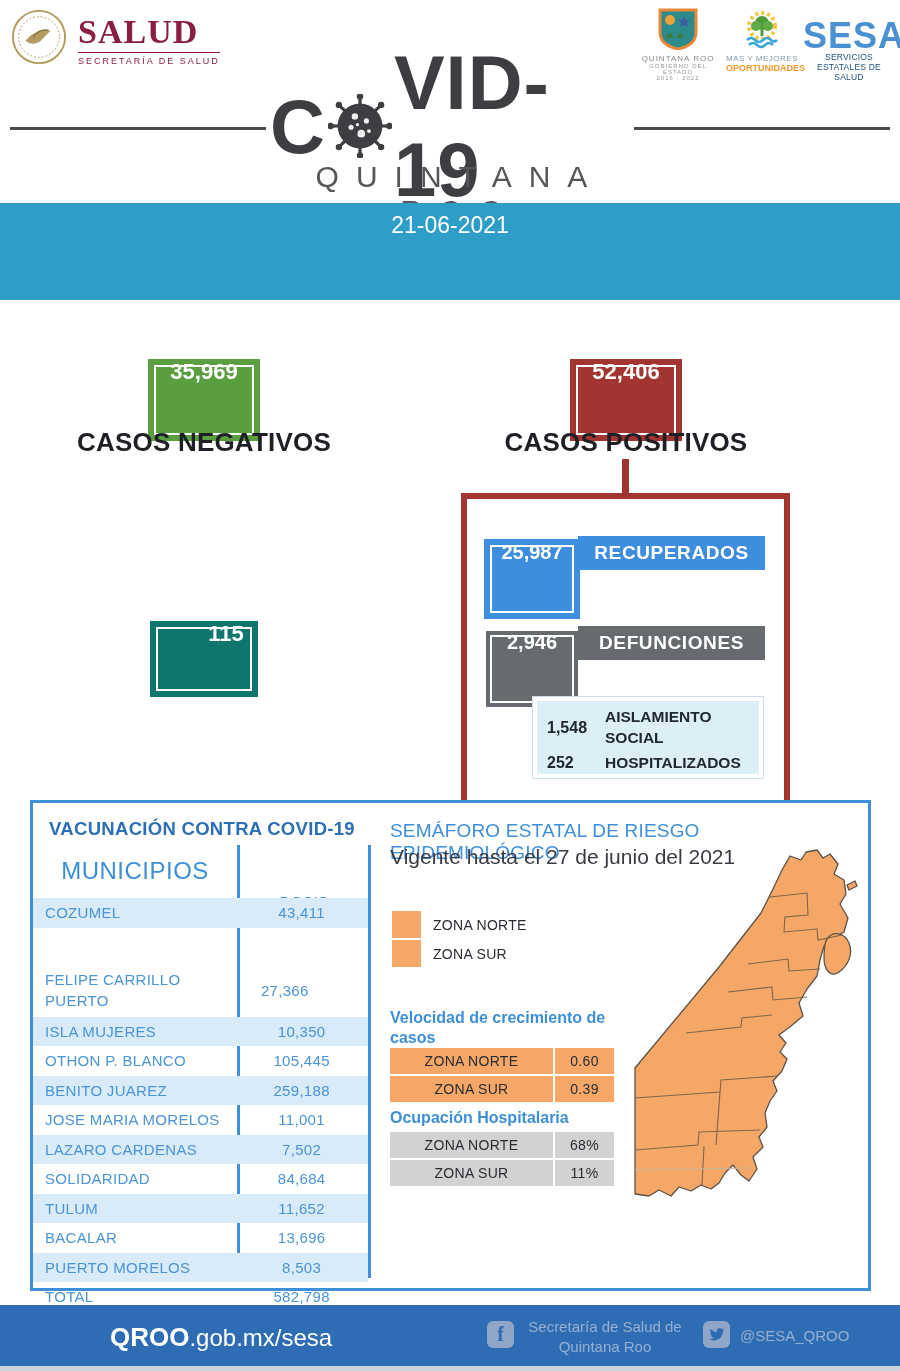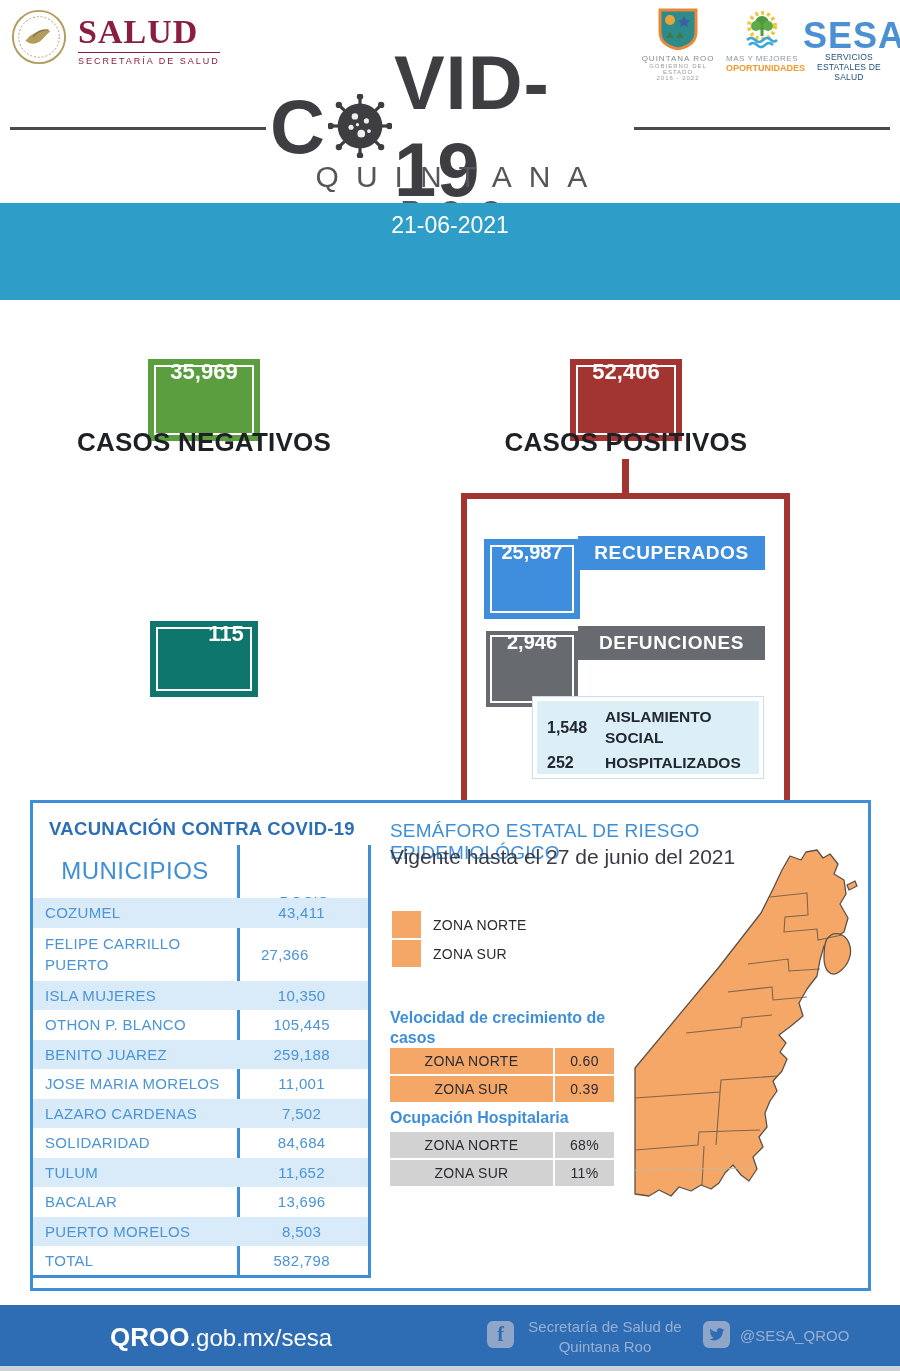--- a/index.html
+++ b/index.html
@@ -50,21 +50,21 @@
   .iso-lbl { font-size:15.5px; line-height:1.35; }
 
   
   .panel { border:3px solid #3E8FD8; background:#ffffff; }
   .vacc-title { font-size:18.5px; font-weight:600; color:#2D6FB7; text-align:center; letter-spacing:0.3px; }
   .col-head1 { font-size:24px; color:#3E8FD8; font-weight:500; text-align:center; letter-spacing:0.5px; }
   .col-head2 { font-size:15px; color:#3E8FD8; font-weight:500; text-align:center; line-height:1.4; letter-spacing:0.5px; }
   .vline { background:#3E8FD8; }
   .vtable { display:flex; flex-direction:column; }
   .vrow { display:flex; align-items:center; min-height:29.5px; }
-  .vrow.tall { min-height:53px; }
+  .vrow.tall { min-height:53px;margin-top:36px; }
   .vrow.alt { background:#D9EAF8; }
   .vname { width:204px; padding-left:12px; font-size:15px; color:#4A94D8; letter-spacing:0.3px; line-height:1.4; }
   .vval { width:134px; text-align:center; font-size:15px; color:#4A94D8; letter-spacing:0.3px; }
 
   .sem-title { font-size:19px; color:#3E8FD8; font-weight:500; letter-spacing:0.2px; }
   .sem-valid { font-size:21px; color:#3A3A44; font-weight:500; }
   .legend-sq { width:29px; height:27px; background:#F5A767; }
   .legend-lbl { font-size:14px; color:#2B2B33; font-weight:500; letter-spacing:0.3px; }
   .zone-title { font-size:16px; color:#3E8FD8; font-weight:bold; line-height:1.25; }
   .ztable { display:flex; flex-direction:column; gap:2px; }

